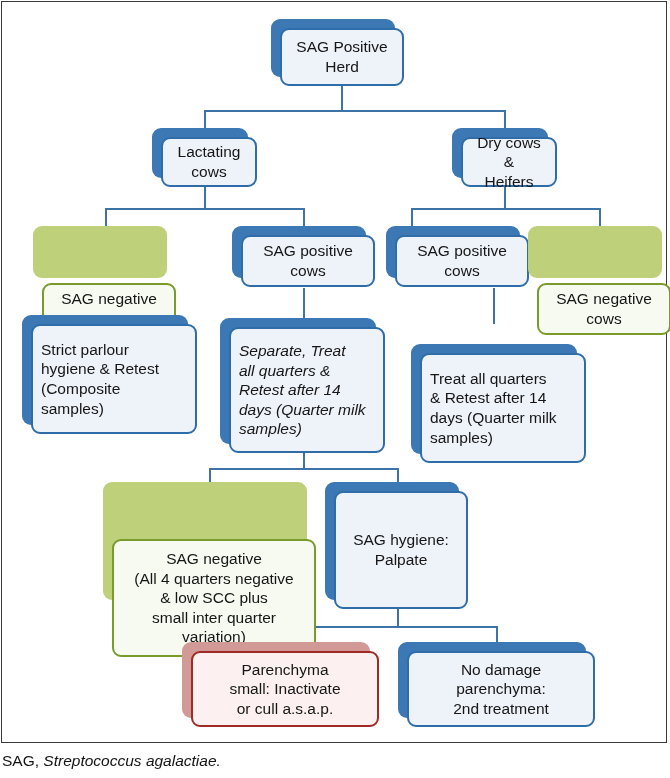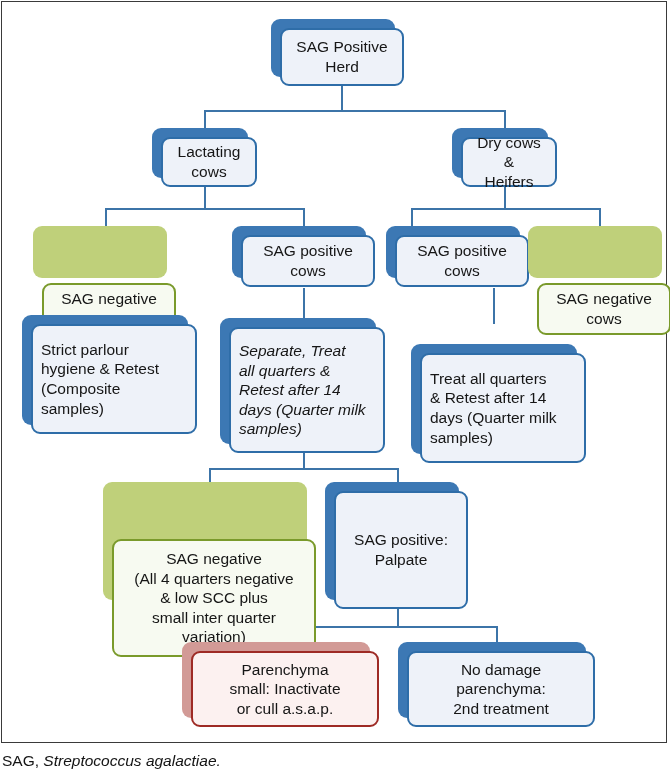--- a/index.html
+++ b/index.html
@@ -197,21 +197,21 @@
     <div class="shadow"></div>
     <div class="face">SAG negative
 (All 4 quarters negative
 &amp; low SCC plus
 small inter quarter
 variation)</div>
   </div>
 
   <div class="node blue" style="left:325px; top:482px; width:134px; height:118px;">
     <div class="shadow"></div>
-    <div class="face">SAG positive:
+    <div class="face">SAG hygiene:
 Palpate</div>
   </div>
 
   <div class="node red" style="left:182px; top:642px; width:188px; height:76px;">
     <div class="shadow"></div>
     <div class="face">Parenchyma
 small: Inactivate
 or cull a.s.a.p.</div>
   </div>
 

